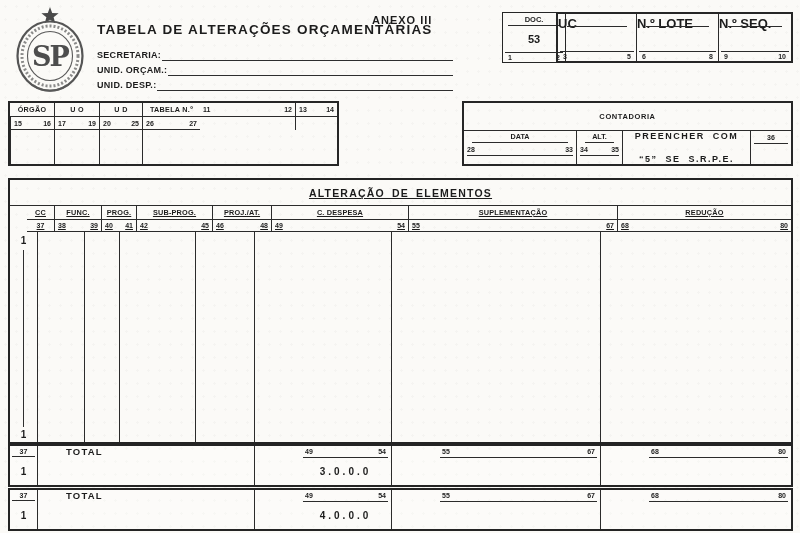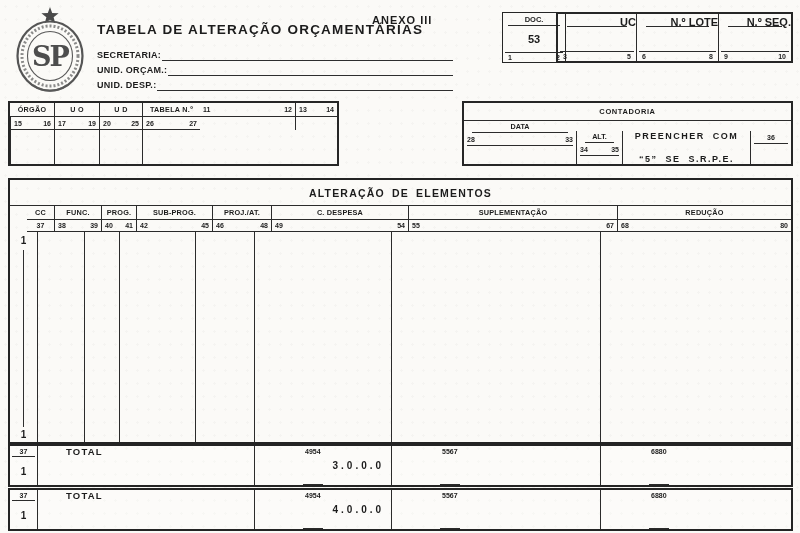--- a/index.html
+++ b/index.html
@@ -33,53 +33,53 @@
   .doc-box{ left:502px; top:12px; width:64px; height:51px; border:1.6px solid #262626; display:flex; flex-direction:column; }
   .doc-label{ font-size:7.5px; font-weight:700; text-align:center; padding-top:2px; }
   .u-line{ border-bottom:1px solid #2b2b2b; margin:1px 5px 0; }
   .doc-value{ flex:1; display:flex; align-items:center; justify-content:center; font-size:11px; font-weight:700; }
   .edge-nums{ display:flex; justify-content:space-between; padding:0 3px 1px; font-size:7px; font-weight:700; border-top:1px solid #2b2b2b; margin:0 2px; height:10px; align-items:flex-end; }
 
   
   .uc-box{ left:556px; top:12px; width:237px; height:51px; border:2px solid #262626; display:grid; grid-template-columns:78px 82px 1fr; }
   .uc-col{ display:flex; flex-direction:column; }
   .uc-col + .uc-col{ border-left:1px solid #2b2b2b; }
-  .uc-label{ font-size:11px; font-weight:700; text-align:right; padding-top:2px; height:12px; }
+  .uc-label{ font-size:13px; font-weight:700; text-align:left; padding-top:2px; height:12px; }
   .uc-underline{ border-bottom:1px solid #2b2b2b; margin:0 9px; }
   .uc-grow{ flex:1; }
 
   
   .orgao-box{ left:8px; top:101px; width:331px; height:65px; border:2px solid #262626; display:grid;
     grid-template-columns:44px 45px 43px 58px 95px 1fr; grid-template-rows:14px 13px 1fr; }
   .og-cell{ border-bottom:1px solid #2b2b2b; display:flex; align-items:center; justify-content:center;
     font-size:7.2px; font-weight:700; letter-spacing:0.3px; }
   .og-cell.bl, .og-num.bl, .og-empty.bl{ border-left:1px solid #2b2b2b; }
   .og-span2{ grid-column:5 / 7; }
   .og-num{ border-bottom:1px solid #2b2b2b; display:flex; justify-content:space-between; align-items:center;
     padding:0 3px; font-size:7px; font-weight:700; }
   .og-empty{ }
 
   
   .cont-box{ left:462px; top:101px; width:331px; height:65px; border:2px solid #262626; display:flex; flex-direction:column; }
   .cont-title{ height:28px; display:flex; align-items:center; justify-content:center; font-size:7.5px; font-weight:700;
     letter-spacing:0.6px; border-bottom:1.4px solid #2b2b2b; }
   .cont-grid{ flex:1; display:grid; grid-template-columns:112px 46px 128px 1fr; }
   .cont-col{ display:flex; flex-direction:column; }
-  .cont-col.bl{ border-left:1px solid #2b2b2b;margin-top:10px; }
+  .cont-col.bl{ border-left:1px solid #2b2b2b; }
   .c-label{ height:11px; display:flex; align-items:center; justify-content:center; font-size:7.2px; font-weight:700; }
   .c-line{ border-bottom:1px solid #2b2b2b; margin:0 8px; }
   .c-nums{ display:flex; justify-content:space-between; align-items:center; padding:0 3px; font-size:7px; font-weight:700; height:12px; }
   .c-nums-line{ border-bottom:1px solid #2b2b2b; margin:0 3px; }
   .c-grow{ flex:1; }
   .c-note{ display:flex; flex-direction:column; align-items:center; justify-content:center; gap:13px; }
   .c-note-line{ font-size:9px; font-weight:700; letter-spacing:1.5px; word-spacing:4px; }
   .c36-num{ height:12px; display:flex; align-items:center; justify-content:center; font-size:7px; font-weight:700; }
 
   
-  .main-table{ left:8px; top:178px; width:785px; height:266px; border:2px solid #242424; display:flex; flex-direction:column; }
+  .main-table{ left:8px; top:178px; width:785px; height:266px; border:2px solid #242424; display:flex; flex-direction:column;text-decoration:underline; }
   .mt-title{ height:26px; display:flex; align-items:center; justify-content:center; font-size:10.5px; font-weight:700;
     letter-spacing:1.2px; word-spacing:3px; border-bottom:1.5px solid #2b2b2b; }
   .mt-grid{ display:grid; grid-template-columns:27px 47px 35px 76px 59px 137px 209px 1fr;margin-left:17px; }
   .mt-lab{ height:14px; border-bottom:1px solid #2b2b2b; display:flex; align-items:center; justify-content:center;
     font-size:7.3px; font-weight:700; letter-spacing:0.2px; }
   .mt-num{ height:12px; border-bottom:1.8px solid #2b2b2b; display:flex; justify-content:space-between; align-items:center;
     padding:0 3px; font-size:7px; font-weight:700; }
   .mt-num.center{ justify-content:center; }
   .bl1{ border-left:1px solid #2b2b2b; }
   .mt-body{ flex:1; display:grid; grid-template-columns:27px 47px 35px 76px 59px 137px 209px 1fr; }
@@ -92,42 +92,42 @@
 
   
   .total-box{ left:8px; width:785px; height:43px; border:2px solid #242424; display:grid;
     grid-template-columns:27px 217px 137px 209px 1fr; background:rgba(255,255,255,0.25); }
   .tb1{ top:444px; } .tb2{ top:488px; }
   .t-cc{ display:flex; flex-direction:column; }
   .t-cc-num{ font-size:7px; font-weight:700; text-align:center; border-bottom:1px solid #2b2b2b; margin:0 2px; padding:2px 0 1px; }
   .t-cc-val{ flex:1; display:flex; align-items:center; justify-content:center; font-size:10px; font-weight:700; }
   .t-label-cell{ border-left:1px solid #2b2b2b; display:flex; align-items:flex-start; padding-left:28px;
     font-size:9.5px; font-weight:700; letter-spacing:1.2px; }
-  .t-num-cell{ border-left:1px solid #2b2b2b; display:flex; flex-direction:row;padding-left:45px; }
+  .t-num-cell{ border-left:1px solid #2b2b2b; display:flex; flex-direction:column;padding-left:45px; }
   .t-mini{ display:flex; justify-content:space-between; font-size:7px; font-weight:700; border-bottom:1px solid #2b2b2b;
     margin:2px 3px 0; padding:0 2px 2px; }
   .t-val{ flex:1; display:flex; align-items:center; justify-content:center; font-size:10px; font-weight:700; letter-spacing:3px; }
 </style>
 </head>
 <body>
 
 <div class="sheet">
 
   <div class="abs anexo">ANEXO III</div>
 
   <svg class="abs seal" width="74" height="88" viewBox="0 0 74 88">
     <polygon points="37,2 39.2,7.9 45.6,8.2 40.6,12.2 42.3,18.3 37,14.8 31.7,18.3 33.4,12.2 28.4,8.2 34.8,7.9" fill="#4a4a4a"></polygon>
     <ellipse cx="37" cy="51" rx="32.5" ry="34.5" fill="none" stroke="#555" stroke-width="2.2"></ellipse>
     <ellipse cx="37" cy="51" rx="28" ry="30" fill="none" stroke="#666" stroke-width="3" stroke-dasharray="2,2" opacity="0.75"></ellipse>
     <ellipse cx="37" cy="51" rx="22.5" ry="24.5" fill="none" stroke="#5a5a5a" stroke-width="1.1"></ellipse>
     <path d="M20 80 q8 6 17 6 q9 0 17 -6" fill="none" stroke="#5a5a5a" stroke-width="2" opacity="0.8"></path>
     <text x="37" y="61" text-anchor="middle" font-family="DejaVu Serif, serif" font-size="27" font-weight="bold" fill="#4d4d4d" letter-spacing="-2">SP</text>
   </svg>
 
-  <div class="abs form-title">TABELA DE ALTERAÇÃO ORÇAMENTÁRIAS</div>
+  <div class="abs form-title">TABELA DE ALTERAÇÕES ORÇAMENTÁRIAS</div>
 
   <div class="abs fill-rows">
     <div class="fill-row">
       <span class="fill-label">SECRETARIA:</span>
       <span class="fill-line"></span>
     </div>
     <div class="fill-row">
       <span class="fill-label">UNID. ORÇAM.:</span>
       <span class="fill-line"></span>
     </div>

